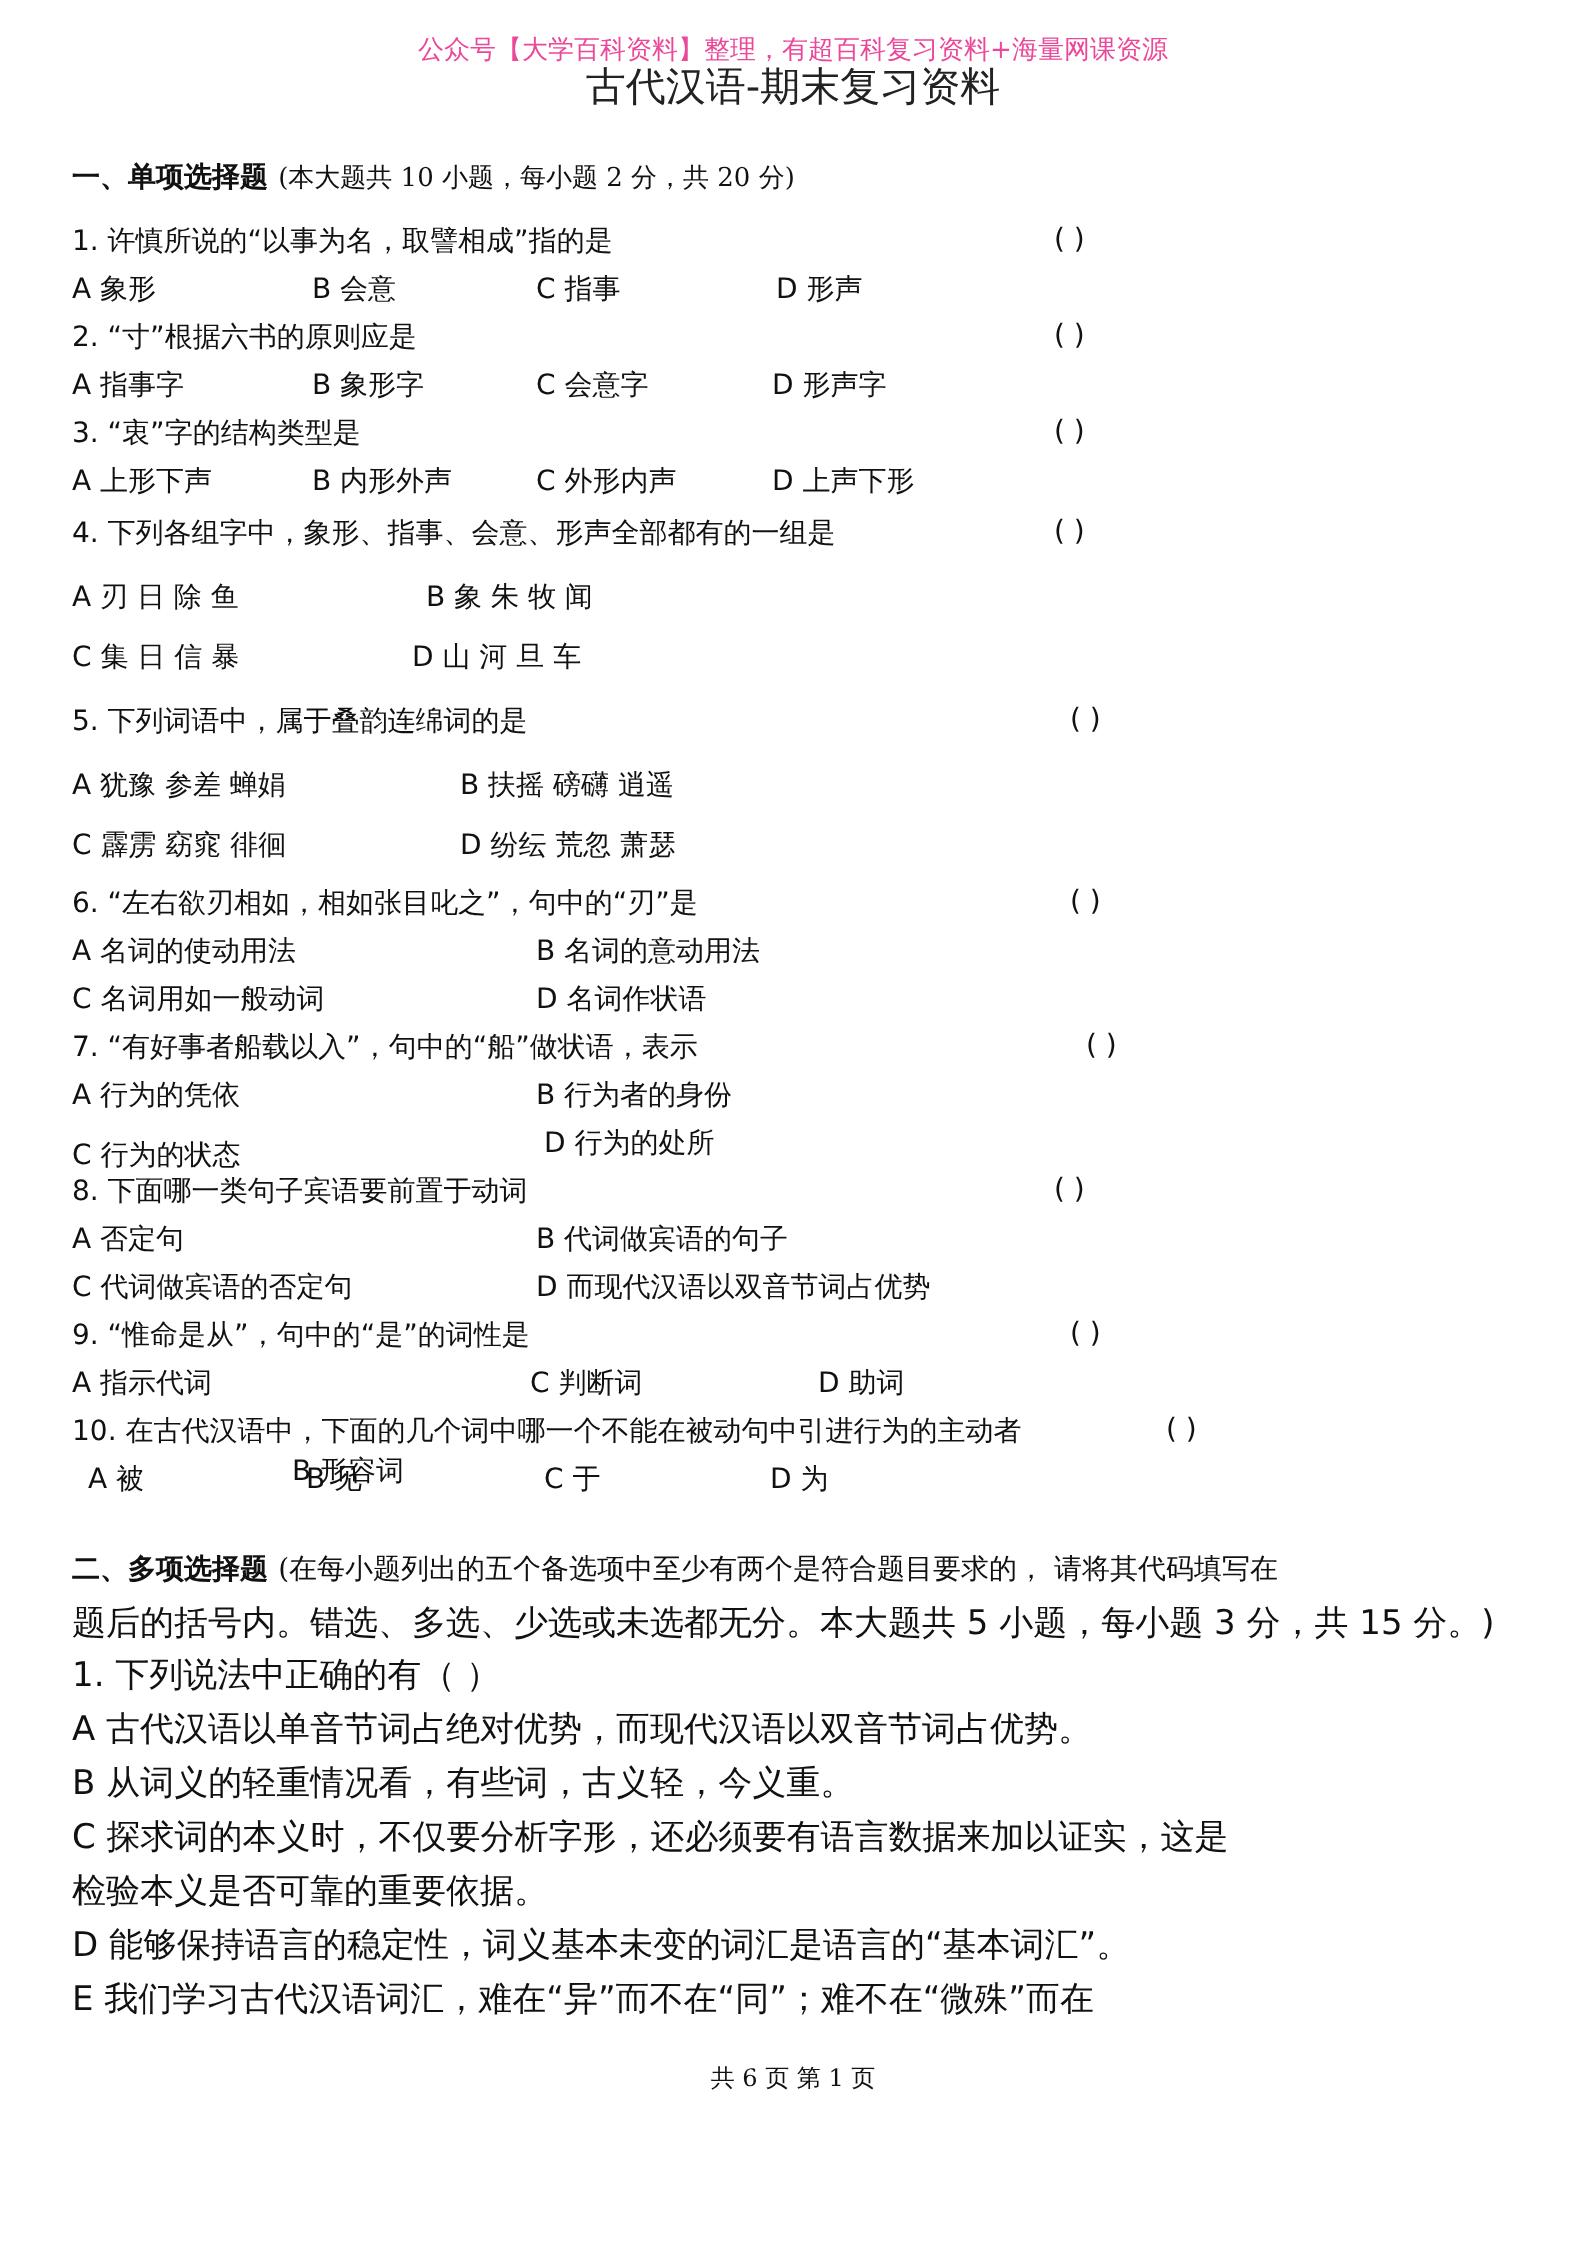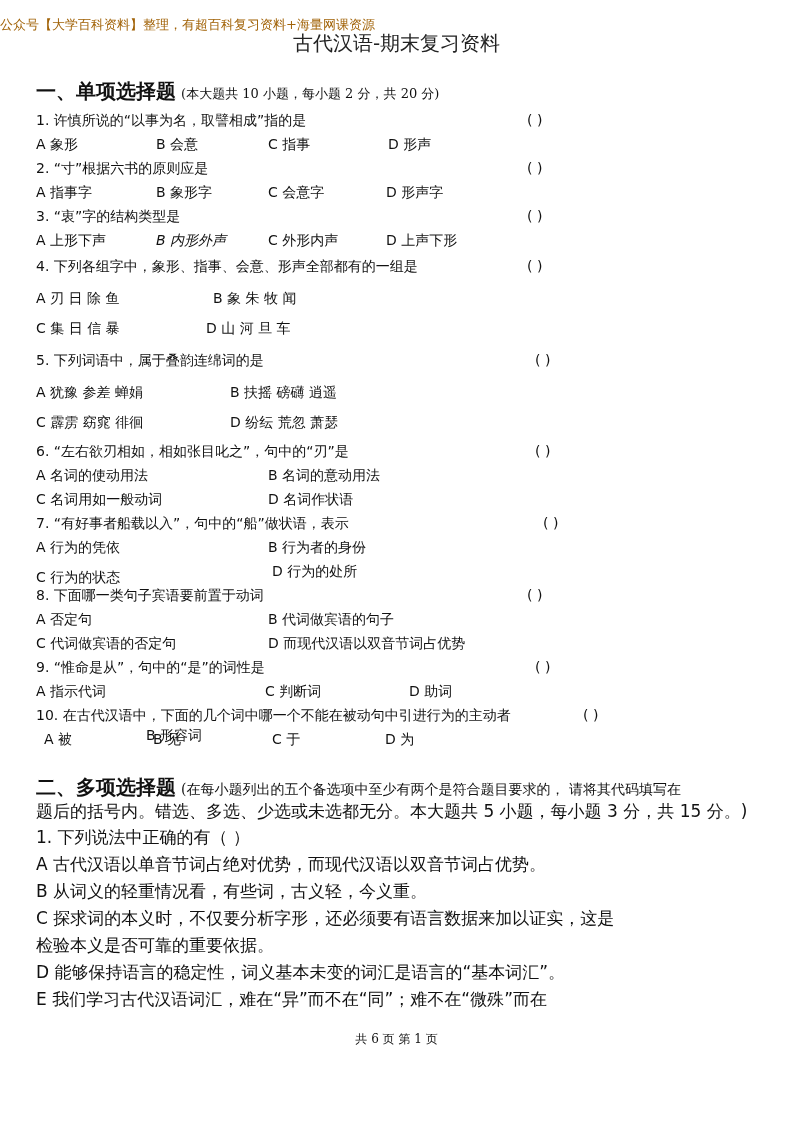--- a/index.html
+++ b/index.html
@@ -1,20 +1,20 @@
 <!DOCTYPE html>
 <html><head>
 <meta charset="utf-8">
 <style>
   html, body { margin: 0; padding: 0; background: #ffffff; }
   body { width: 793px; height: 1122px; position: relative; overflow: hidden; color: #111; font-family: "DejaVu Sans", sans-serif; }
   .abs { position: absolute; white-space: nowrap; }
-  .header-note { top: 16px; left: 0; width: 793px; text-align: left; font-family: "DejaVu Serif", serif; font-size: 13px; color: #a16207; }
+  .header-note { top: 16px; left: 0; width: 793px; text-align: center; font-family: "DejaVu Serif", serif; font-size: 13px; color: #ec4899; }
   .doc-title { top: 30px; left: 0; width: 793px; text-align: center; font-size: 20px; color: #222; }
-  .sec-title { font-size: 20px; font-weight: bold; }
+  .sec-title { font-size: 14px; font-weight: bold; }
   .sec-note { font-family: "DejaVu Serif", serif; font-size: 13px; font-weight: normal; }
   .line { font-size: 14px; left: 36px; }
   .paren { font-size: 14px; }
   .opt { font-size: 14px; }
   .footer { top: 1031px; left: 0; width: 793px; text-align: center; font-family: "DejaVu Serif", serif; font-size: 12px; }
   .ml { font-size: 17px; left: 36px; }
 </style>
 </head>
 <body>
 
@@ -36,21 +36,21 @@
 <div class="abs line" style="top:160px;">2. “寸”根据六书的原则应是</div>
 <div class="abs paren" style="top:160px;left:527px;">(          )</div>
 <div class="abs opt" style="top:184px;left:36px;">A  指事字</div>
 <div class="abs opt" style="top:184px;left:156px;">B 象形字</div>
 <div class="abs opt" style="top:184px;left:268px;">C 会意字</div>
 <div class="abs opt" style="top:184px;left:386px;">D 形声字</div>
 
 <div class="abs line" style="top:208px;">3. “衷”字的结构类型是</div>
 <div class="abs paren" style="top:208px;left:527px;">(          )</div>
 <div class="abs opt" style="top:232px;left:36px;">A  上形下声</div>
-<div class="abs opt" style="top:232px;left:156px;font-style:italic;">B 内形外声</div>
+<div class="abs opt" style="top:232px;left:156px;">B 内形外声</div>
 <div class="abs opt" style="top:232px;left:268px;">C 外形内声</div>
 <div class="abs opt" style="top:232px;left:386px;">D 上声下形</div>
 
 <div class="abs line" style="top:258px;">4. 下列各组字中，象形、指事、会意、形声全部都有的一组是</div>
 <div class="abs paren" style="top:258px;left:527px;">(          )</div>
 <div class="abs opt" style="top:290px;left:36px;">A  刃 日 除 鱼</div>
 <div class="abs opt" style="top:290px;left:213px;">B  象 朱 牧 闻</div>
 <div class="abs opt" style="top:320px;left:36px;">C  集 日 信 暴</div>
 <div class="abs opt" style="top:320px;left:206px;">D  山 河 旦 车</div>
 

